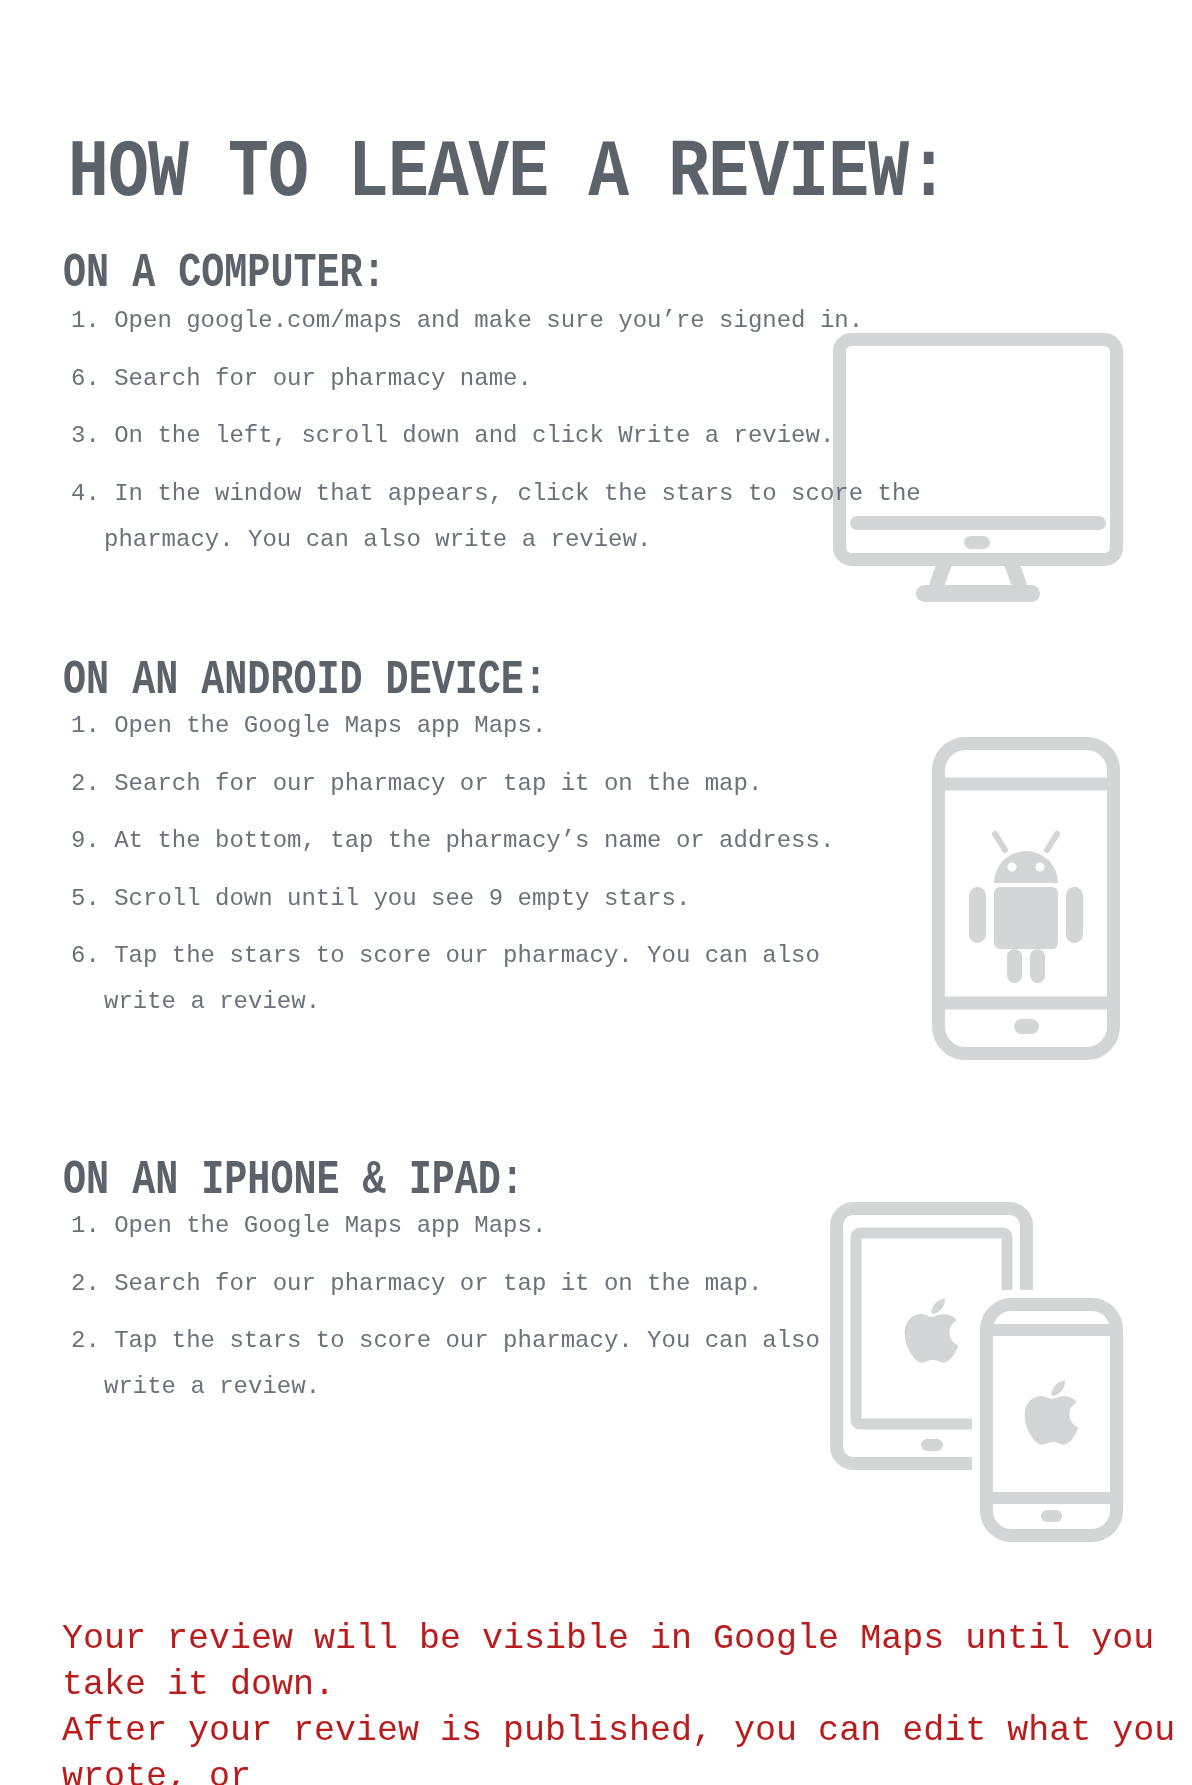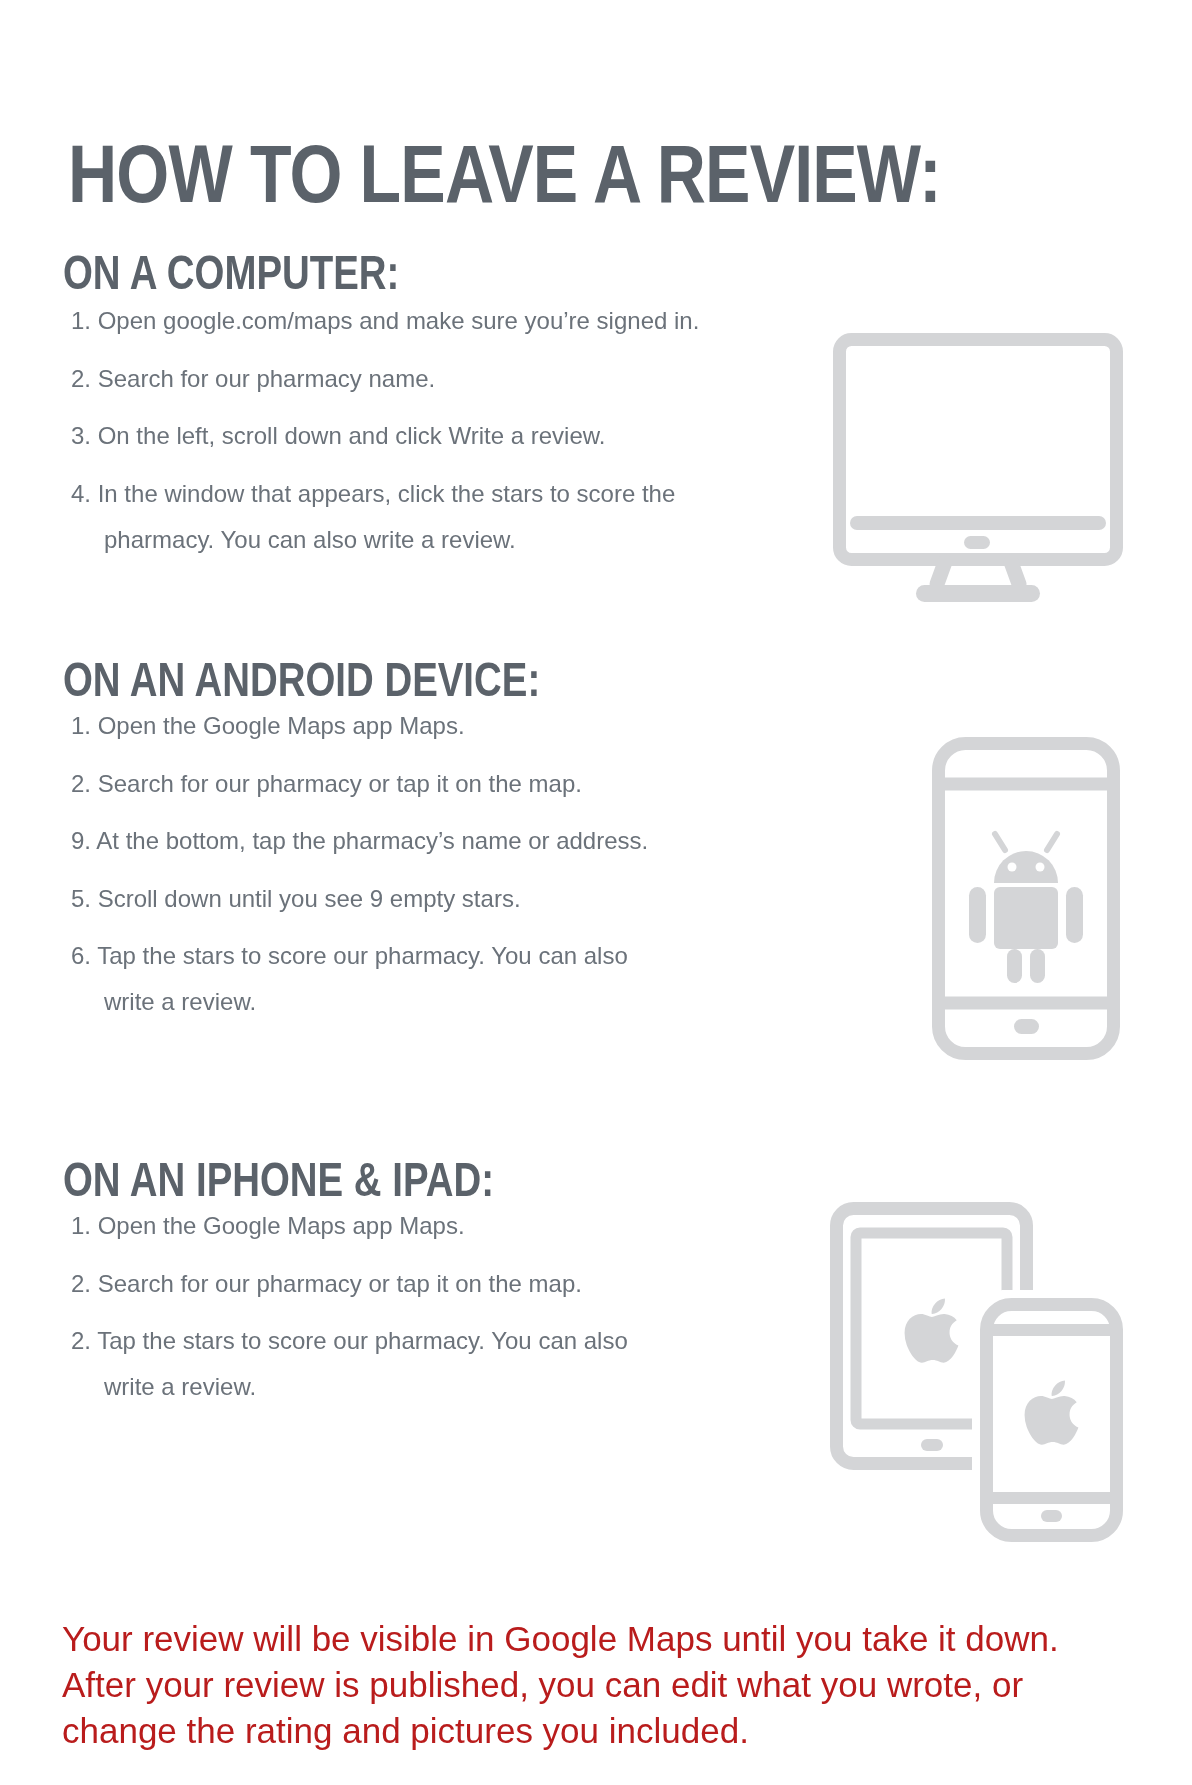--- a/index.html
+++ b/index.html
@@ -1,21 +1,21 @@
 <!DOCTYPE html>
 <html><head>
 <meta charset="utf-8">
 <style>
   html,body{margin:0;padding:0;background:#ffffff;}
   .page{
     position:relative;
     width:1192px;height:1785px;
     background:#ffffff;
     overflow:hidden;
-    font-family:Liberation Sans, sans-serif;
+    font-family:Liberation Mono, monospace;
   }
   .icon-layer{position:absolute;z-index:0;}
   .text-layer{z-index:1;}
   .page-title{
     position:absolute;left:68px;top:74px;z-index:1;
     font-size:82px;font-weight:bold;color:#5b626a;
     letter-spacing:-1px;line-height:1.1;white-space:nowrap;
     transform:scaleX(.83);transform-origin:0 0;
   }
   .sec-heading{
@@ -99,21 +99,21 @@
       <path class="fillg" d="M318.7 268.7c-.2-36.7 16.4-64.4 50-84.8-18.8-26.9-47.2-41.7-84.7-44.6-35.5-2.7-74.3 20.7-88.5 20.7-15 0-49.4-19.7-76.4-19.7C63.3 141.2 4 184.8 4 273.5q0 39.3 14.4 81.2c12.8 36.7 59 126.7 107.2 125.2 25.2-.6 43-17.9 75.8-17.9 31.8 0 48.3 17.9 76.4 17.9 48.6-.7 90.4-82.5 102.6-119.3-65.2-30.7-61.7-90-61.7-91.9zm-56.6-164.2c27.3-32.4 24.8-61.9 24-72.5-24.1 1.4-52 16.4-67.9 34.9-17.5 19.8-27.8 44.3-25.6 71.9 26.1 2 49.9-11.4 69.5-34.3z"></path>
     </g>
     <rect class="fillg" x="69" y="220" width="21" height="12" rx="6"></rect>
   </svg>
 
   <h1 class="page-title text-layer">HOW TO LEAVE A REVIEW:</h1>
 
   <h2 class="sec-heading s1 text-layer">ON A COMPUTER:</h2>
   <ol class="steps l1 text-layer">
     <li>1. Open google.com/maps and make sure you’re signed in.</li>
-    <li>2. Search for our pharmacy name.</li>
+    <li>6. Search for our pharmacy name.</li>
     <li>3. On the left, scroll down and click Write a review.</li>
     <li>4. In the window that appears, click the stars to score the
 pharmacy. You can also write a review.</li>
   </ol>
 
   <h2 class="sec-heading s2 text-layer">ON AN ANDROID DEVICE:</h2>
   <ol class="steps l2 text-layer">
     <li>1. Open the Google Maps app Maps.</li>
     <li>2. Search for our pharmacy or tap it on the map.</li>
     <li>9. At the bottom, tap the pharmacy’s name or address.</li>

